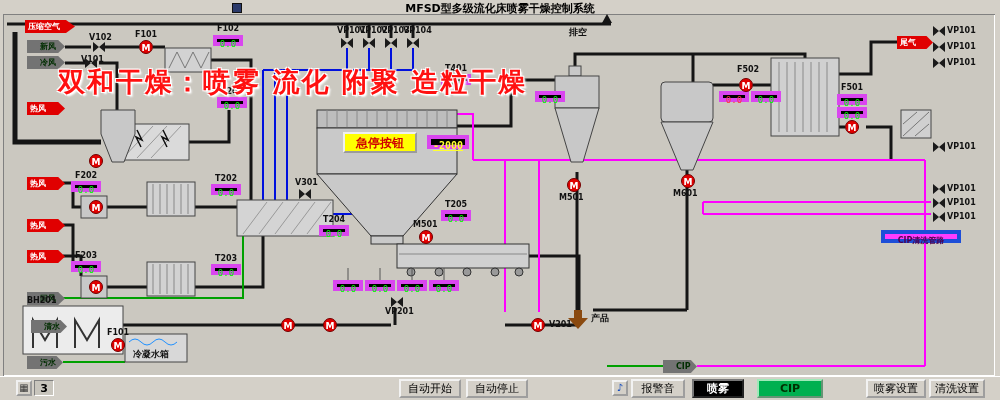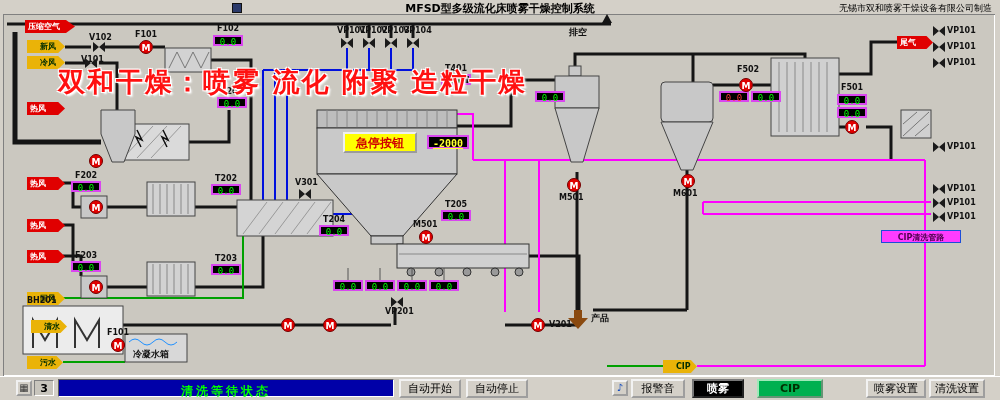--- a/index.html
+++ b/index.html
@@ -28,33 +28,33 @@
     font-size:27px;font-weight:bold;color:#ff1010;letter-spacing:2px;white-space:nowrap;
     text-shadow:-1px -1px 0 #fff,1px -1px 0 #fff,-1px 1px 0 #fff,1px 1px 0 #fff,2px 2px 2px #fff;
   }
   
   .tg{position:absolute;white-space:nowrap;line-height:1;z-index:11;}
   .tg.label{font-size:8px;font-weight:bold;color:#111;}
   .tg.text{font-size:9px;font-weight:bold;color:#111;}
   .tg.display,.tg.display-red,.tg.display-yellow{
     background:#000;color:#00ff00;font-family:"DejaVu Sans Mono","Liberation Mono",monospace;
     font-size:9px;width:30px;height:11px;line-height:11px;text-align:center;
-    border:2px solid #d946ef;box-sizing:border-box;
+    border:4px solid #d946ef;box-sizing:border-box;
   }
   .tg.display-red{color:#ff3838;}
   .tg.display-yellow{color:#ffff30;width:42px;height:14px;line-height:14px;font-size:10px;font-weight:bold;text-decoration:underline;}
   .tg.tag-green,.tg.tag-red{
     height:13px;line-height:13px;font-size:8px;font-weight:bold;padding-left:3px;box-sizing:border-box;
     clip-path:polygon(0 0,82% 0,100% 50%,82% 100%,0 100%);
   }
-  .tg.tag-green{background:#eab308;color:#002d00;padding-left:13px;}
+  .tg.tag-green{background:#737373;color:#002d00;padding-left:13px;}
   .tg.tag-red{background:#e00000;color:#fff;}
   .tg.tag-magenta{
     background:#ff3cff;color:#4d004d;font-size:8px;font-weight:bold;height:13px;line-height:13px;
-    text-align:center;border:1px solid #1d4ed8;box-sizing:border-box;
+    text-align:center;border:4px solid #1d4ed8;box-sizing:border-box;
   }
   .tg.pump{
     width:14px;height:14px;border-radius:50%;background:#e00000;border:1px solid #700000;
     color:#fff;font-size:9px;font-weight:bold;text-align:center;line-height:14px;box-sizing:border-box;
   }
   .tg.valve svg{display:block;}
   .tg.estop{
     width:74px;height:21px;line-height:19px;text-align:center;box-sizing:border-box;
     background:#ffff00;border:2px outset #efefef;color:#d00000;font-size:12px;font-weight:bold;cursor:pointer;
   }
@@ -80,21 +80,20 @@
   .b-cip{left:757px;width:66px;background:#00b050;color:#003000;font-weight:bold;border:2px outset #9fe8b8;}
   .b-spray-set{left:866px;width:60px;}
   .b-clean-set{left:929px;width:56px;}
 </style>
 </head>
 <body>
 
 <div class="header">
   <span class="title-ico"></span>
   <div class="title">MFSD型多级流化床喷雾干燥控制系统</div>
-  <div class="maker">无锡市双和喷雾干燥设备有限公司制造</div>
 </div>
 
 <div class="main">
   <svg class="pipes" width="992" height="362" viewBox="0 0 992 362">
 
     <g stroke="#151515" stroke-width="3" fill="none">
       <path d="M4,10 H608"></path>
       <path d="M344,10 V24 M366,10 V24 M388,10 V24 M410,10 V24"></path>
       <path d="M62,33 H88 M100,33 H136 M150,33 H162"></path>
       <path d="M208,46 H248 V186"></path>
@@ -378,23 +377,20 @@
       <div class="tg pump" style="left: 528px; top: 304px;">M</div>
       <div class="tg label" style="left: 546px; top: 307px;">V201</div>
     </div>
 </div>
 
 <div class="watermark">双和干燥：喷雾 流化 附聚 造粒干燥</div>
 
 <div class="footer">
   <div class="mini-btn">▦</div>
   <div class="counter">3</div>
-  <div class="statusbox">
-    <span>清洗等待状态</span>
-  </div>
   <button class="btn b-auto-start">自动开始</button>
   <button class="btn b-auto-stop">自动停止</button>
   <div class="alarm-ico">♪</div>
   <button class="btn b-alarm">报警音</button>
   <button class="btn b-spray">喷雾</button>
   <button class="btn b-cip">CIP</button>
   <button class="btn b-spray-set">喷雾设置</button>
   <button class="btn b-clean-set">清洗设置</button>
 </div>
 

